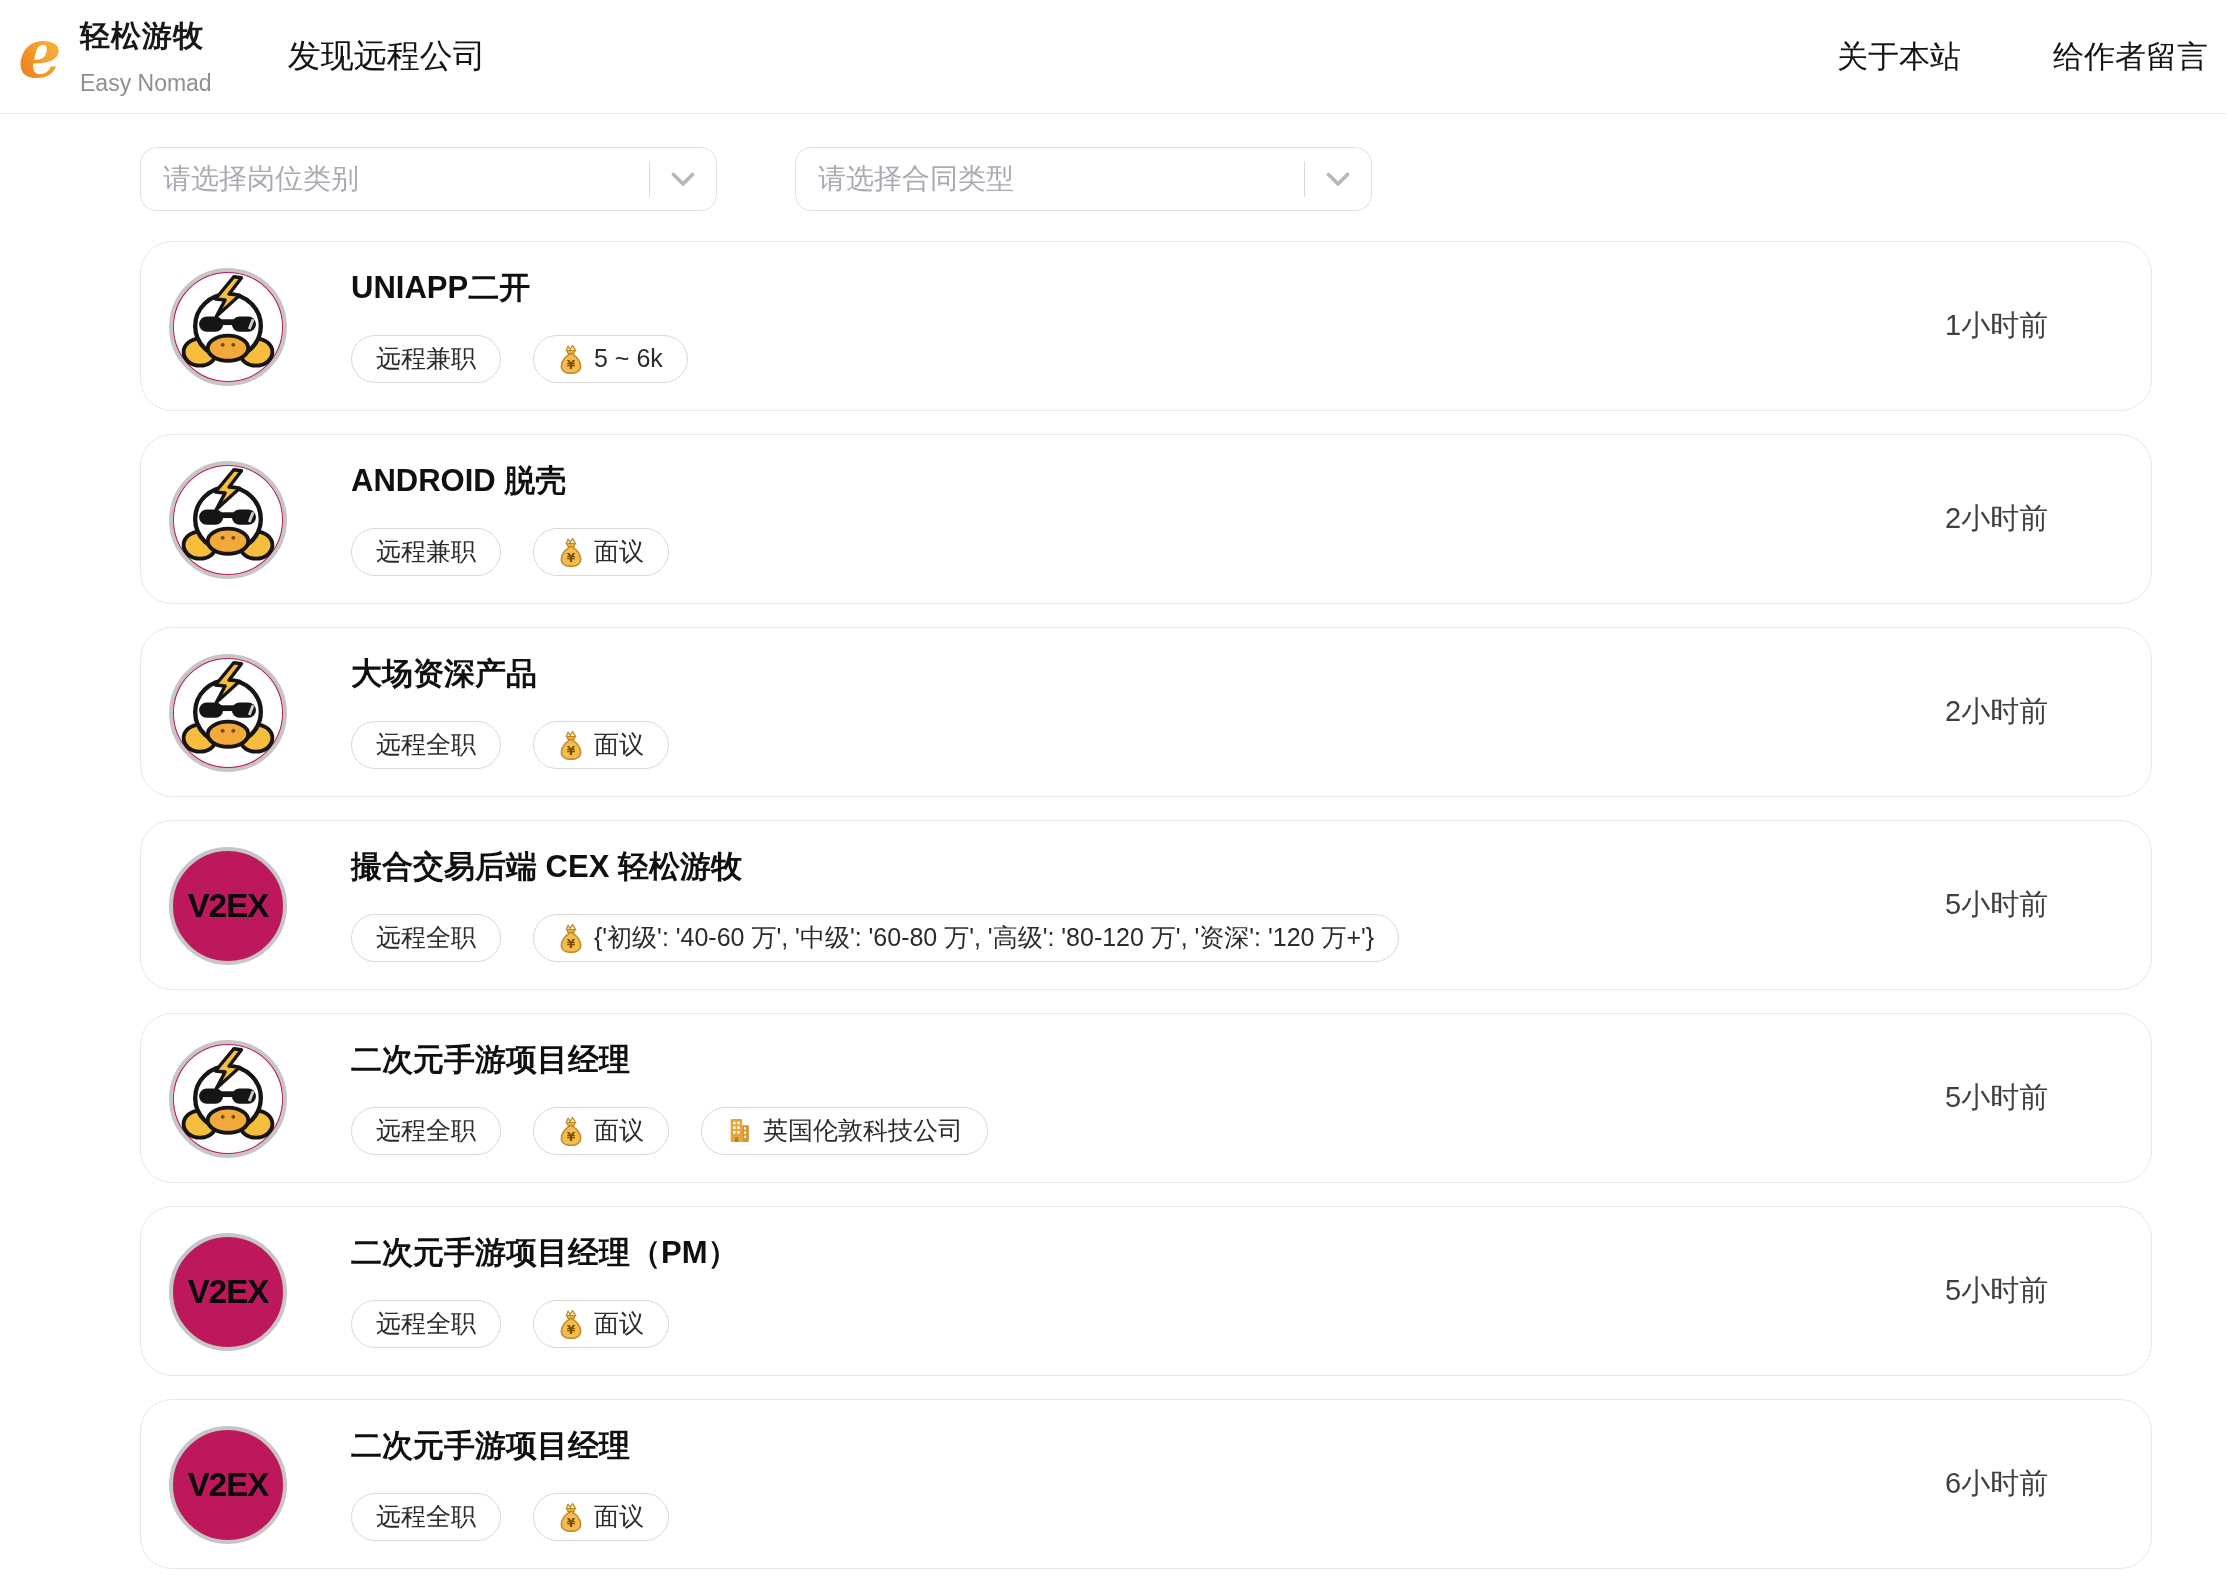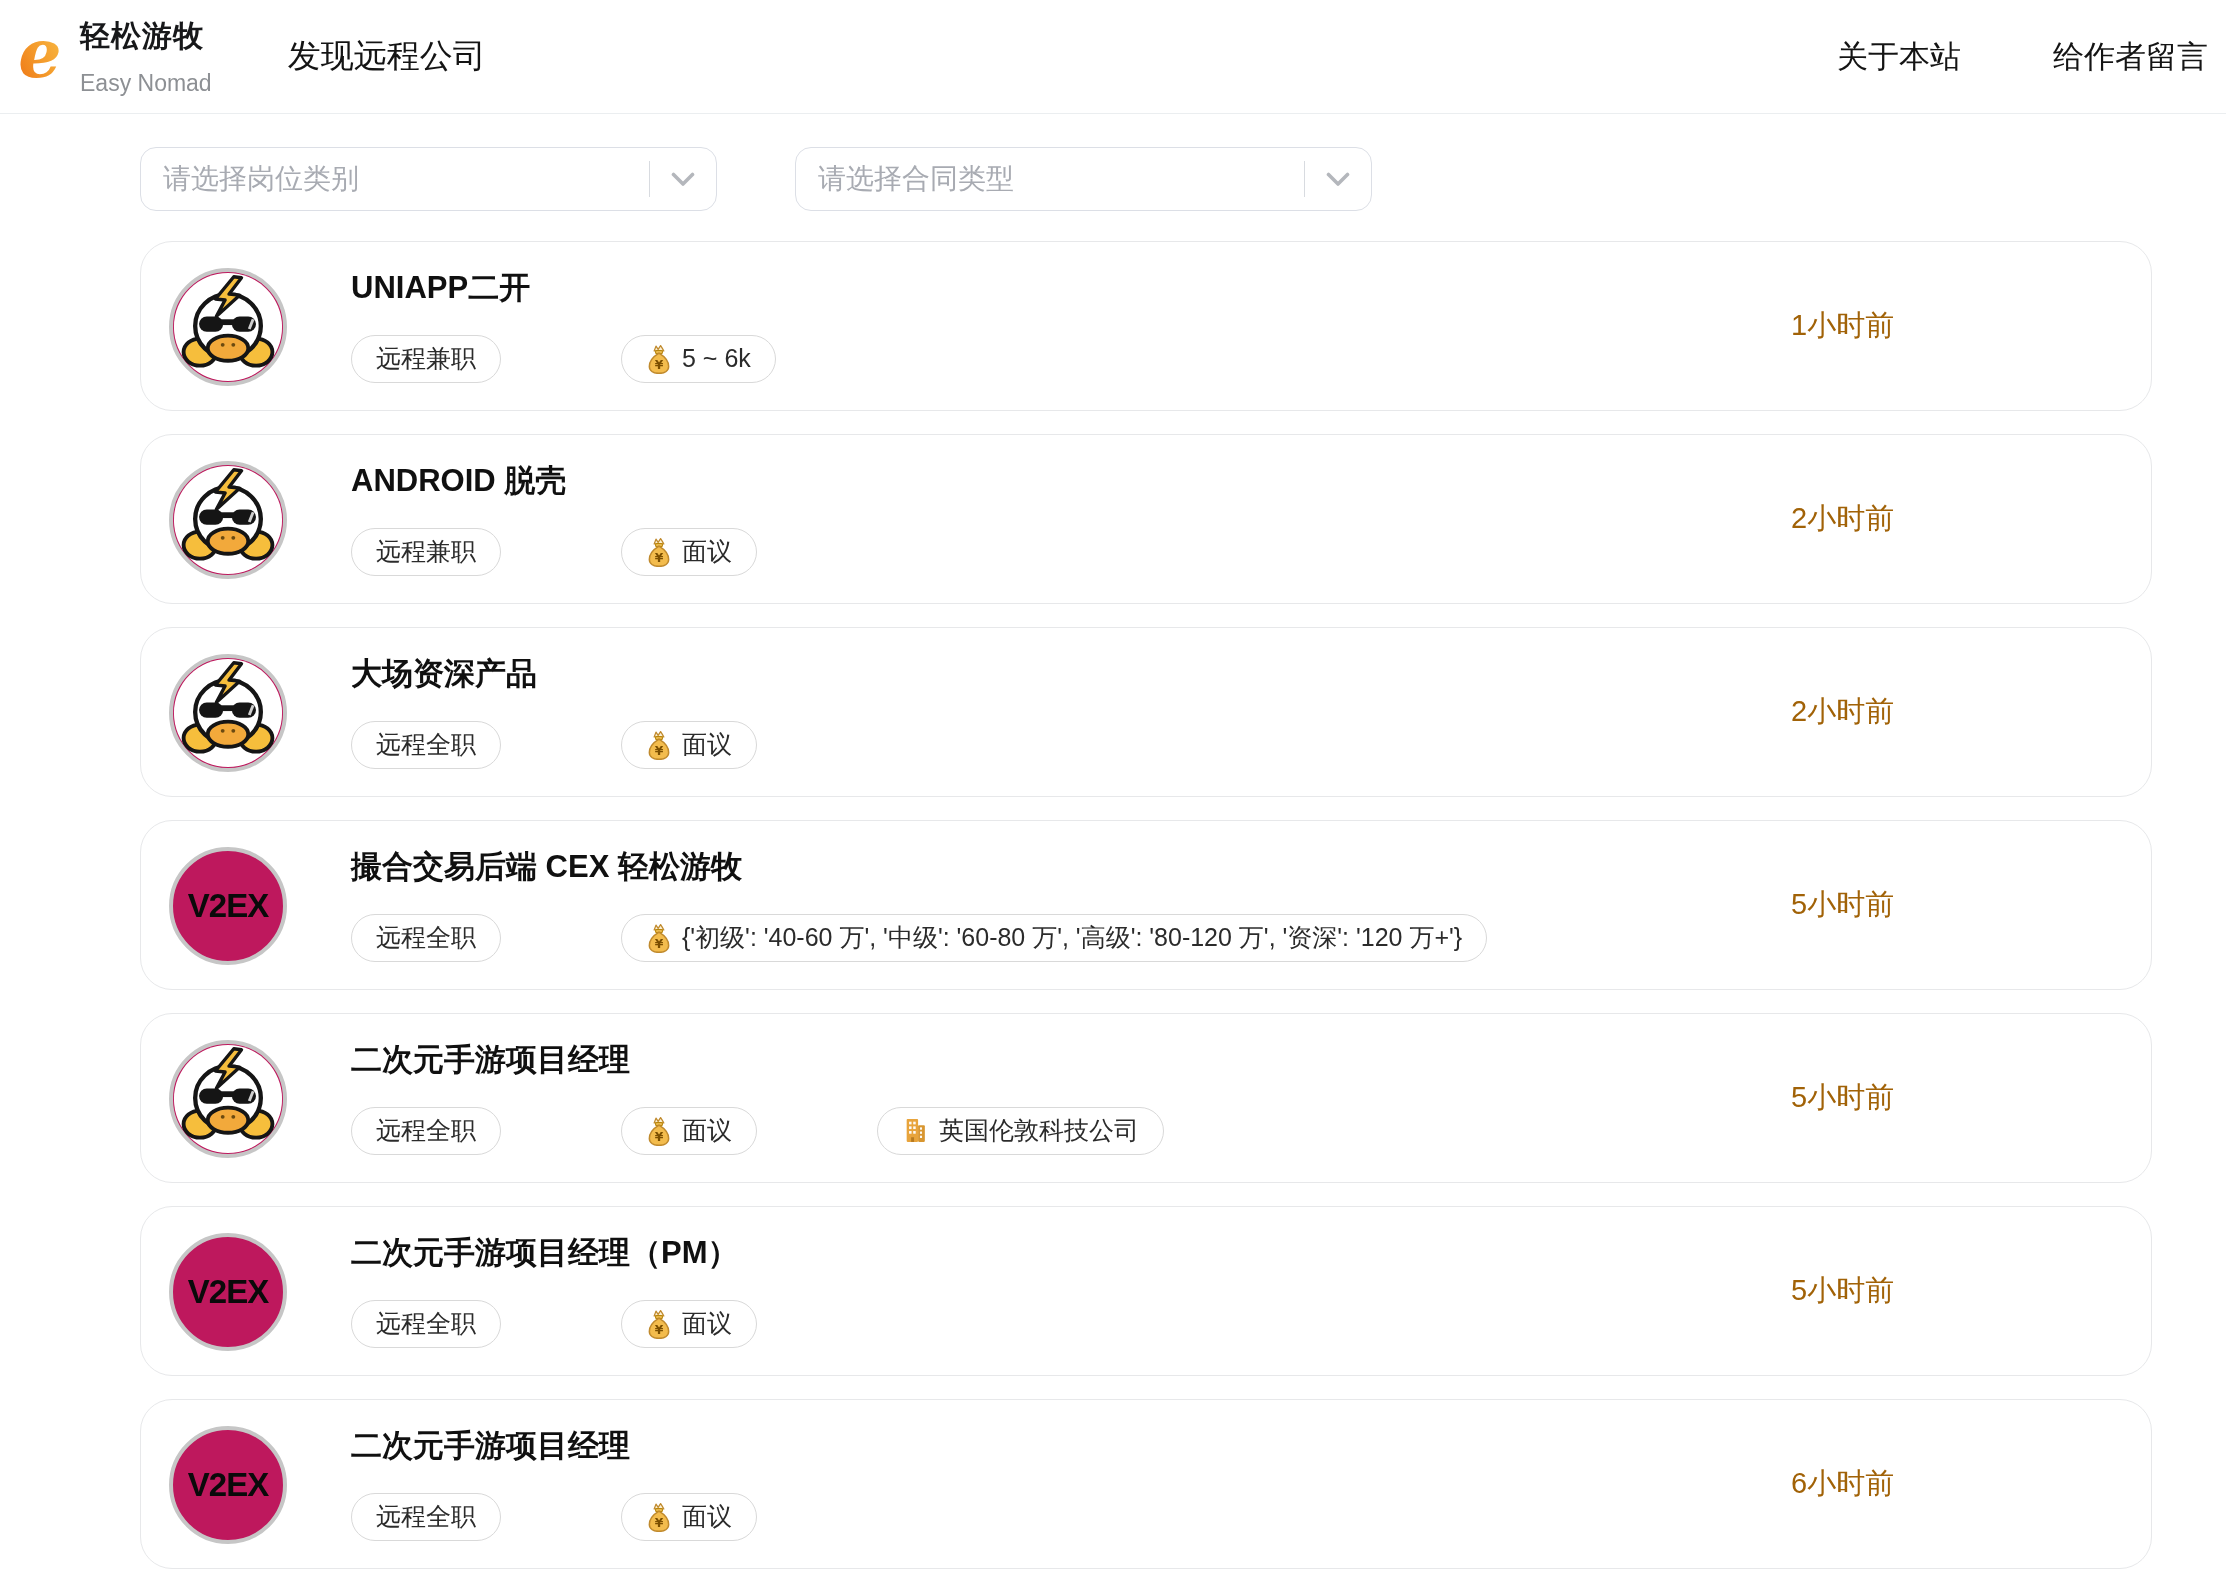--- a/index.html
+++ b/index.html
@@ -41,29 +41,29 @@
     position:absolute; left:28px; top:26px; width:118px; height:118px;
     border-radius:50%; border:4px solid #c6c6c6; background:#be185d;
     display:flex; align-items:center; justify-content:center; overflow:hidden;
   }
   .v2ex-label { font-size:33px; font-weight:800; color:#0a0a0a; letter-spacing:-1px; }
   .card-body {
     position:absolute; left:210px; top:0; height:100%;
     display:flex; flex-direction:column; justify-content:center; gap:28px;
   }
   .job-title { font-size:31px; font-weight:700; color:#101010; line-height:1.2; }
-  .tags { display:flex; align-items:center; gap:120px; }
+  .tags { display:flex; align-items:center; gap:32px; }
   .pill {
     height:48px; border:1px solid #d9d9d9; border-radius:24px; padding:0 24px;
     display:inline-flex; align-items:center; gap:10px;
     font-size:25px; color:#2b2b2b; white-space:nowrap; background:#fff;
   }
   .job-time {
-    position:absolute; left:1650px; top:50%; transform:translateY(-50%);
-    font-size:29px; color:#a16207; white-space:nowrap;
+    position:absolute; left:1804px; top:50%; transform:translateY(-50%);
+    font-size:29px; color:#404040; white-space:nowrap;
   }
   svg { display:block; }
 </style>
 </head>
 <body>
 
 <div class="header">
   <div class="logo-wrap">
     <svg width="54" height="68" viewBox="0 0 54 68">
       <defs>

